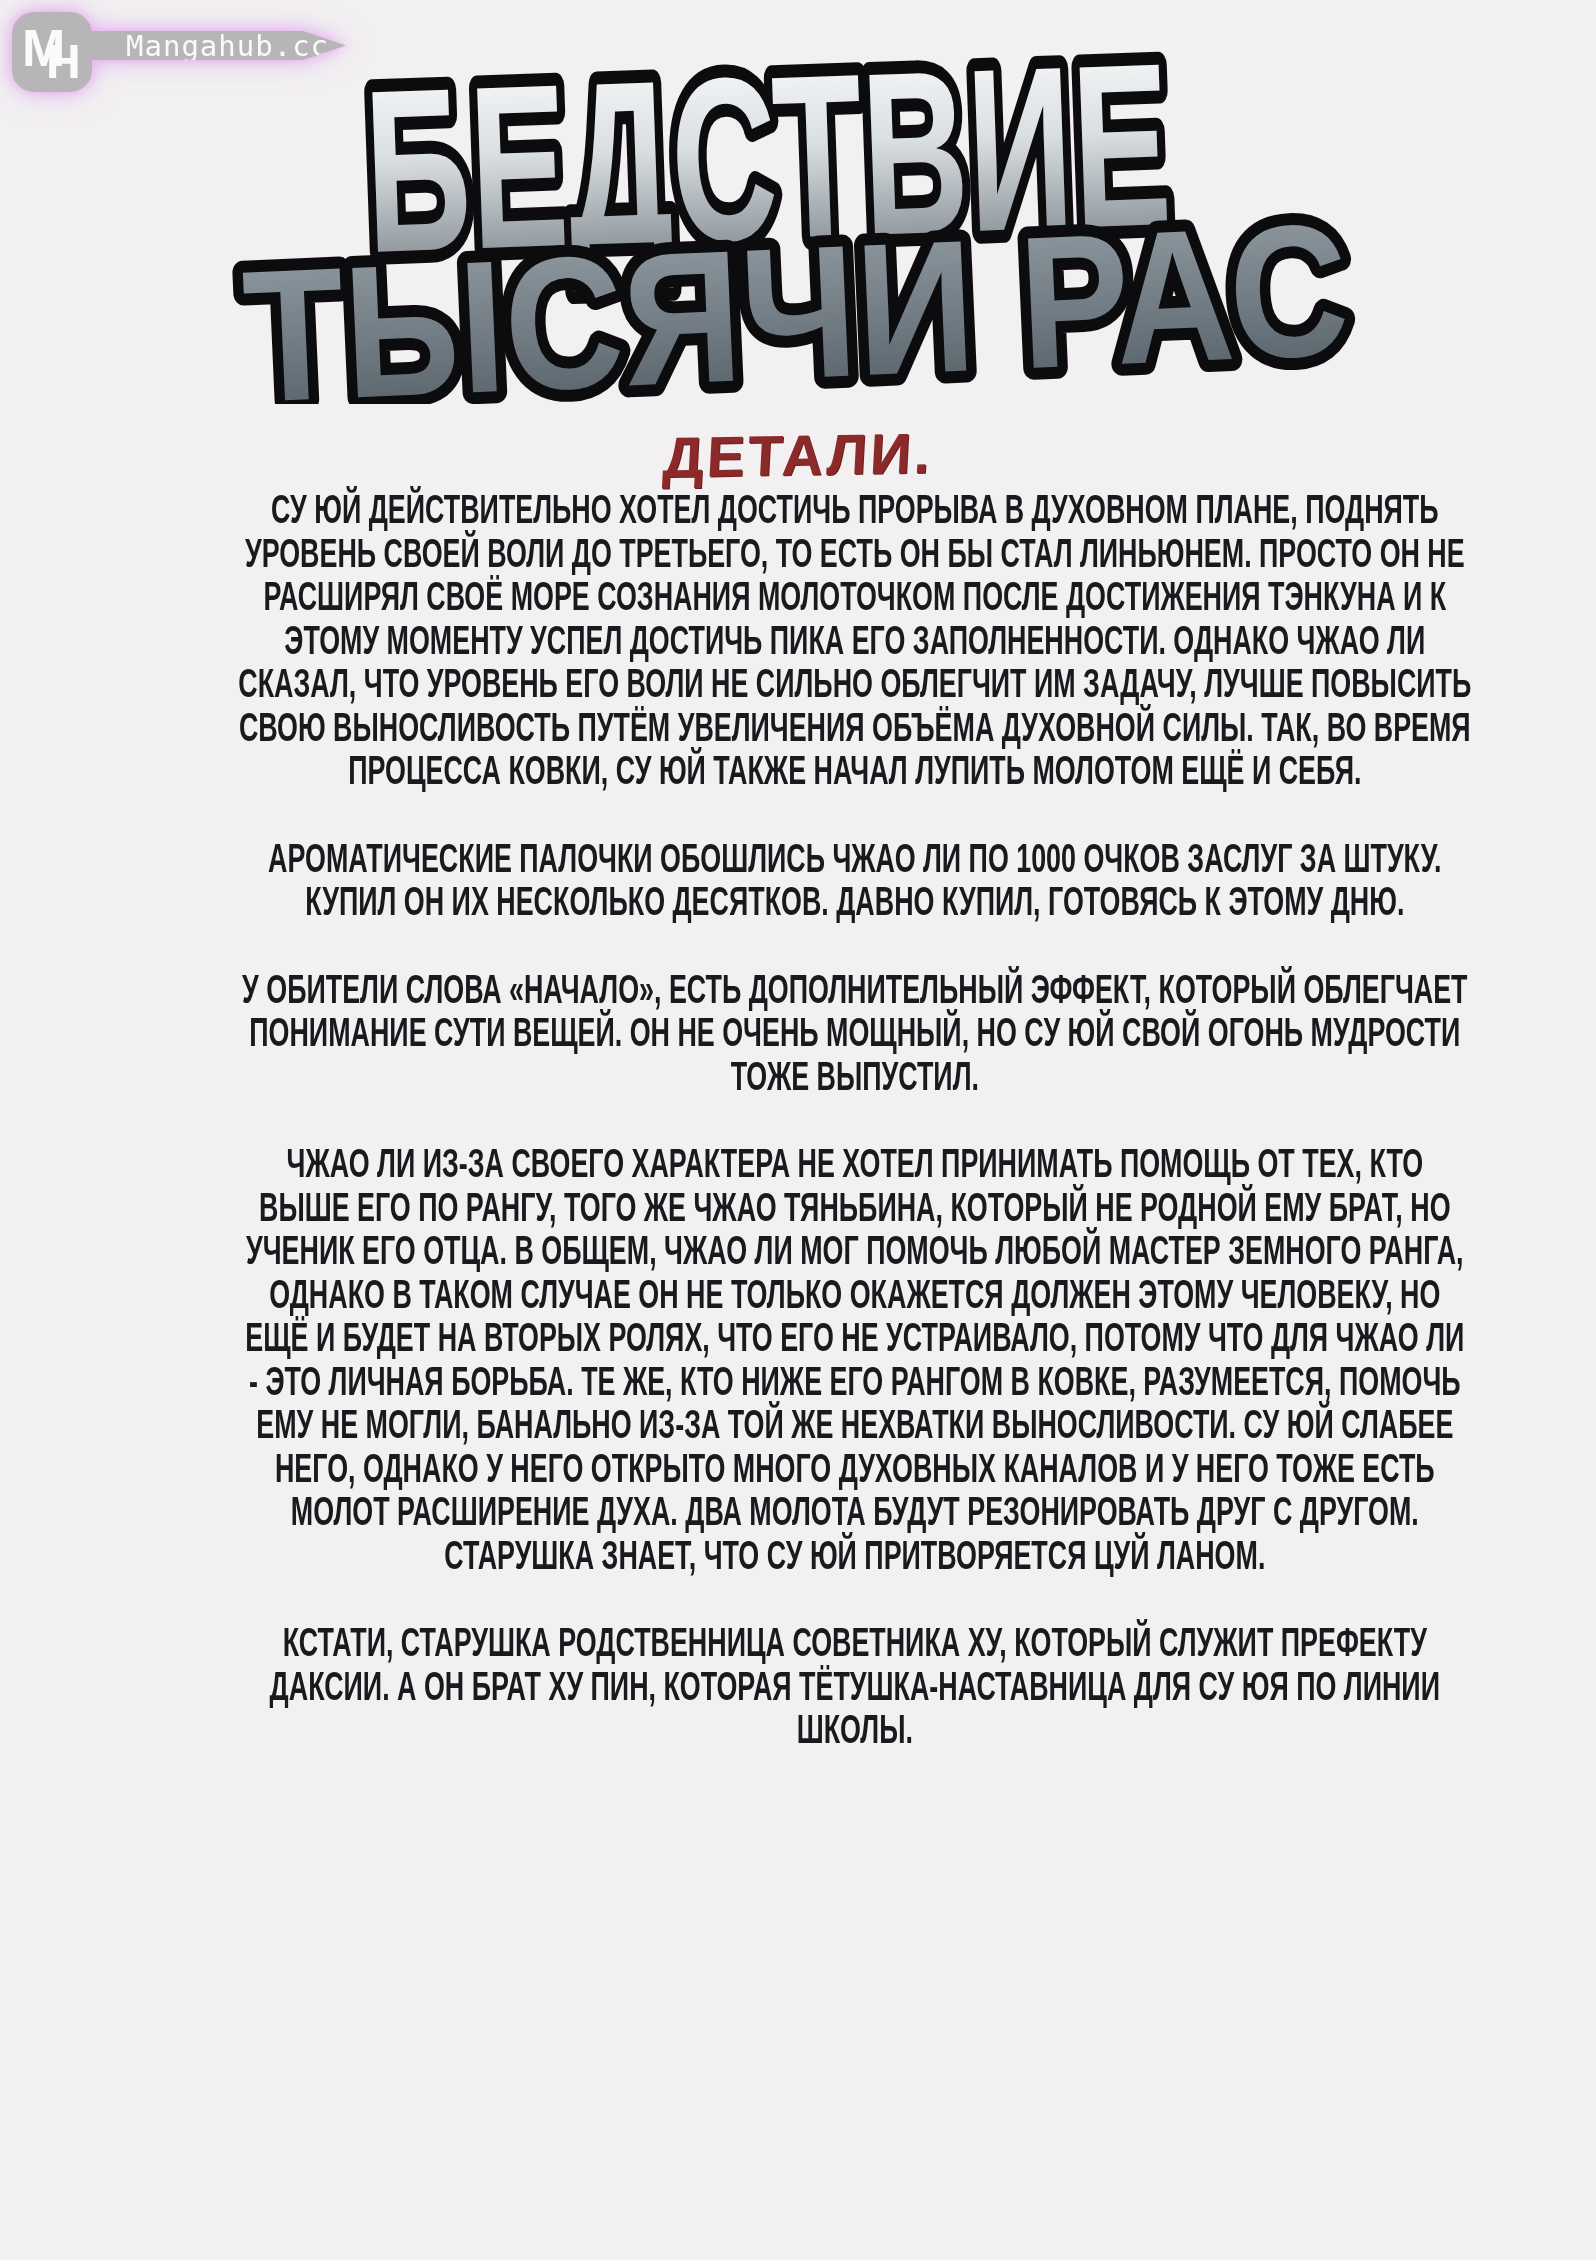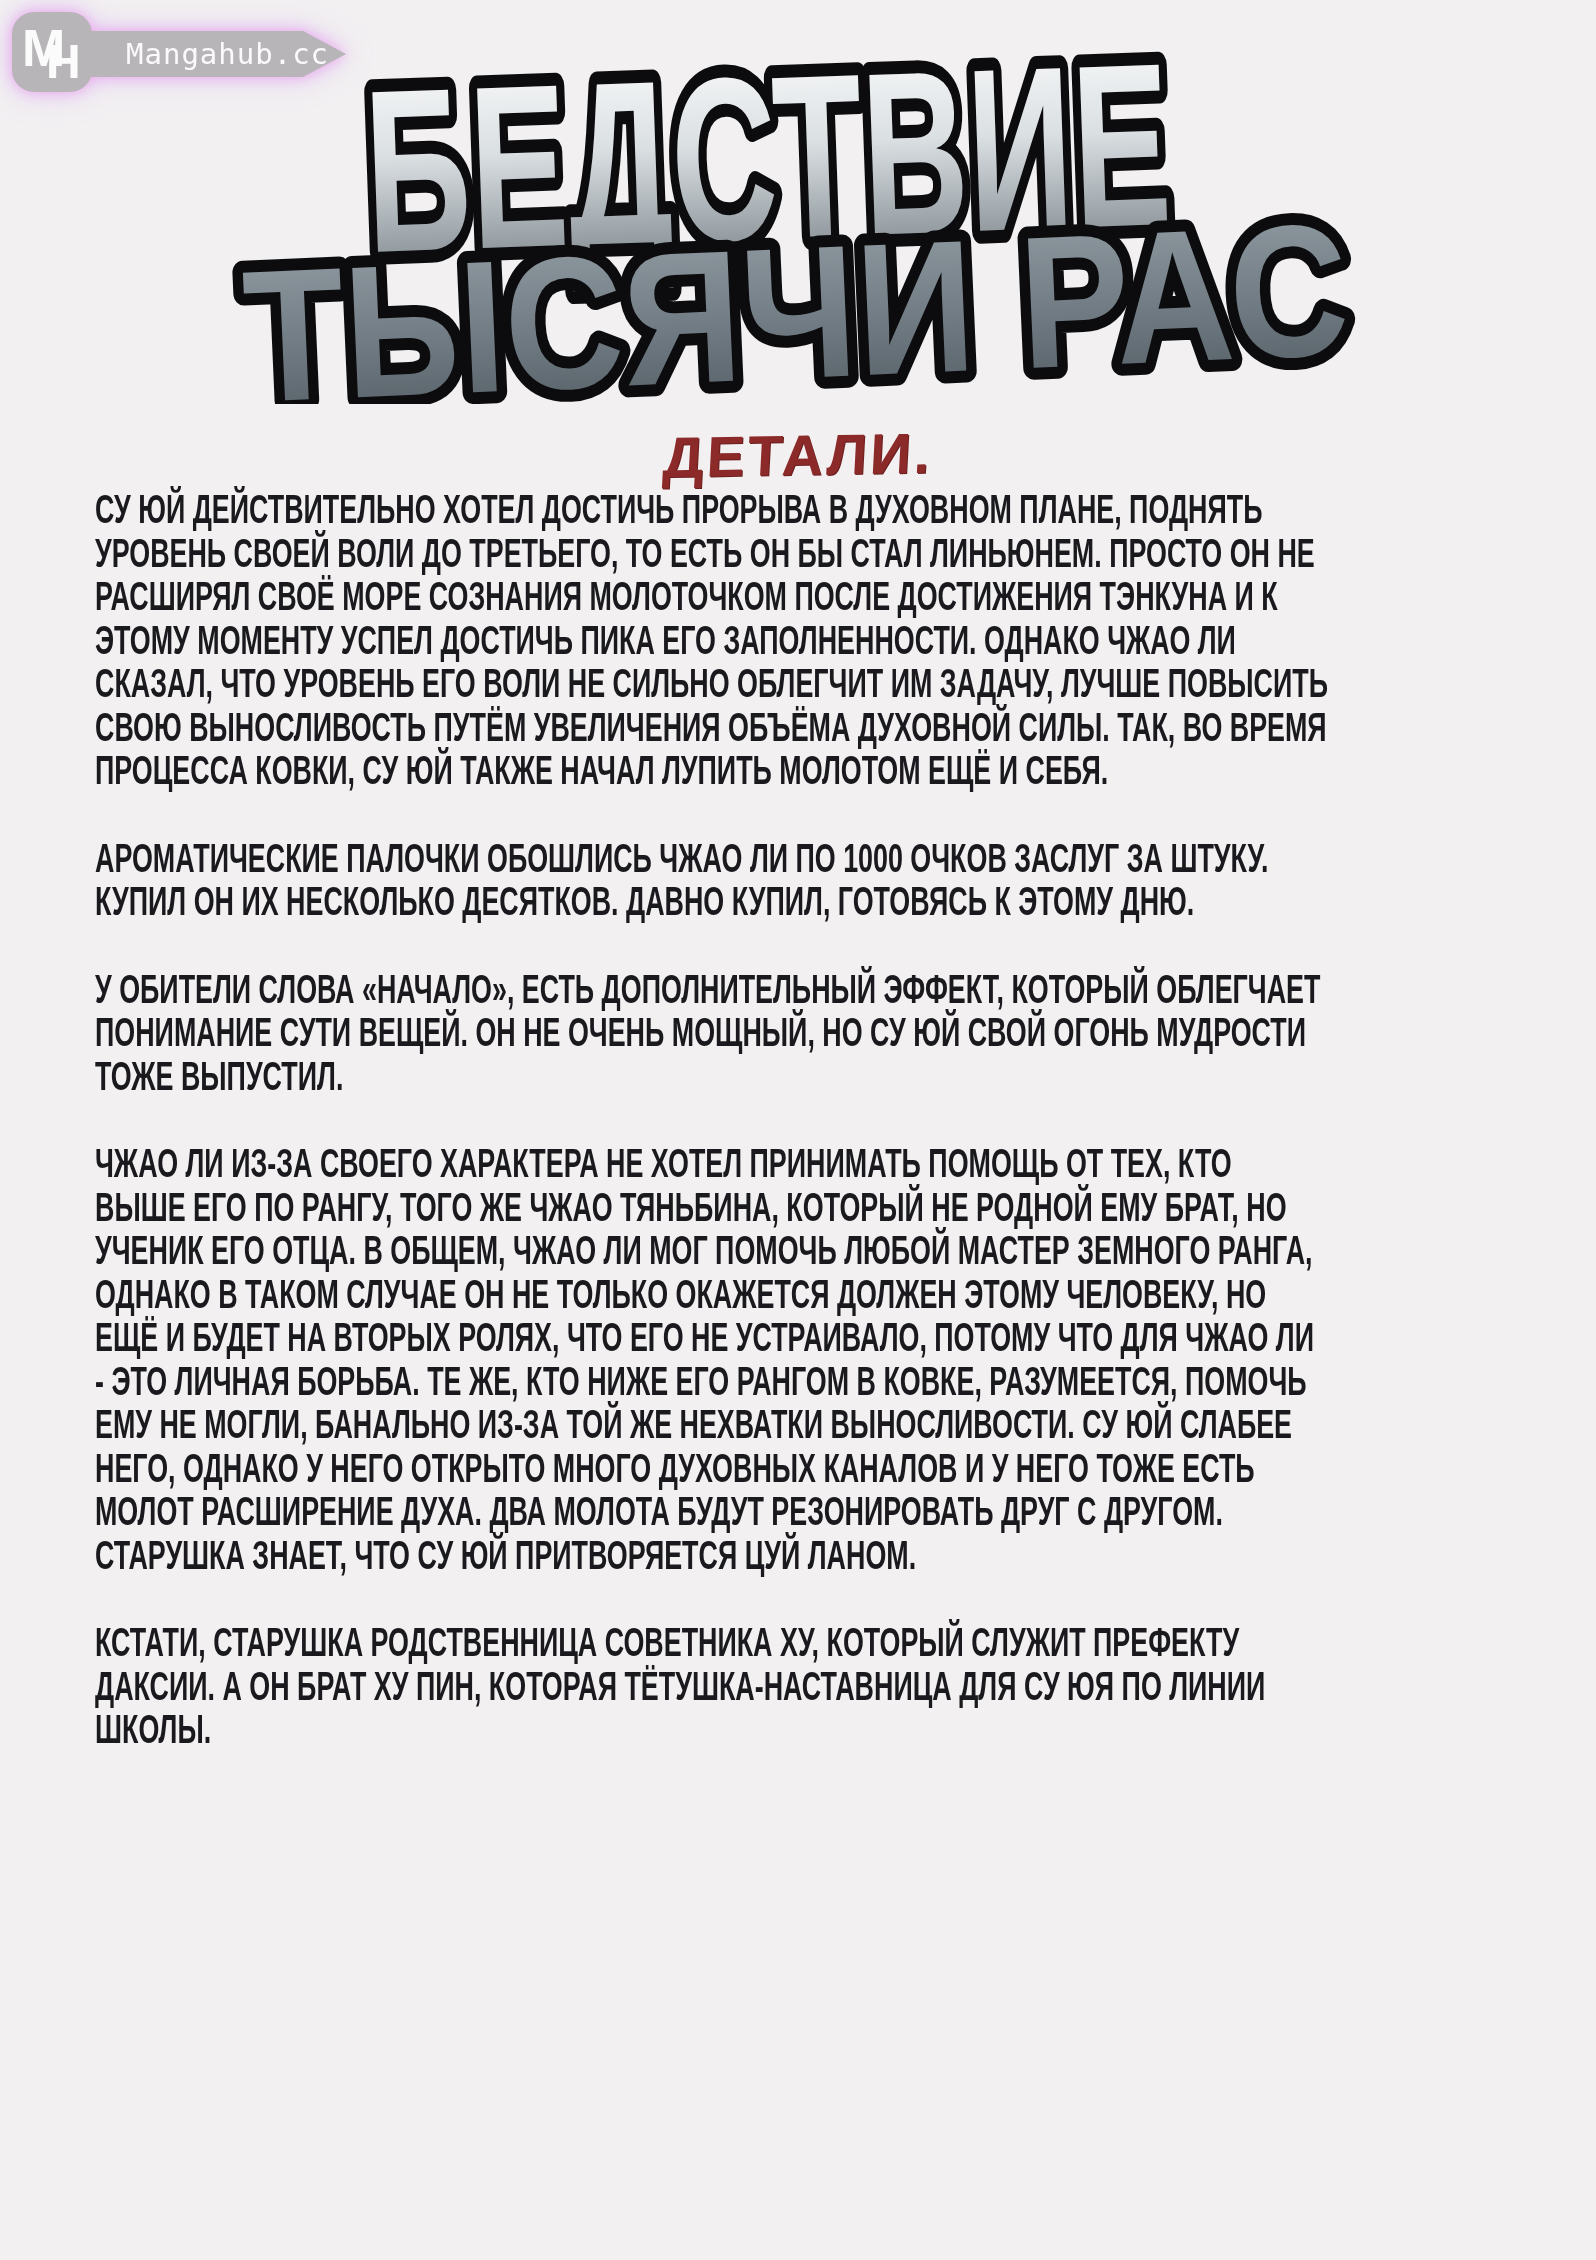--- a/index.html
+++ b/index.html
@@ -23,21 +23,21 @@
     background:#b8b5b9;z-index:2;
   }
   .logo-badge .m,.logo-badge .h{
     position:absolute;color:#fcfbfc;font-weight:bold;line-height:1;
     font-family:"Liberation Sans",sans-serif;
   }
   .logo-badge .m{top:10px;left:10px;font-size:52px;}
   .logo-badge .h{top:26px;left:34px;font-size:48px;}
   .logo-ribbon{
     position:absolute;top:21px;left:66px;
-    width:268px;height:46px;background:#b8b5b9;z-index:1;
+    width:268px;height:29px;background:#b8b5b9;z-index:1;
     clip-path:polygon(0 0,84% 0,100% 50%,84% 100%,0 100%);
     display:flex;align-items:center;
   }
   .logo-ribbon span{
     margin-left:48px;color:#fbfafb;font-size:29px;
     font-family:"DejaVu Sans Mono","Liberation Mono",monospace;
     letter-spacing:1px;
   }
   
   .title-box{width:1180px;margin:26px auto 0;display:block;}
@@ -53,21 +53,21 @@
     margin:18px 0 0;
     text-align:center;
     font-size:57px;font-weight:bold;
     letter-spacing:3px;
     color:#8c2a2a;
     transform:skewX(-4deg) rotate(-1deg);
     text-shadow:1px 1px 0 #6d1f1f;
   }
   
   .notes{
-    position:absolute;left:95px;top:488px;width:1460px;
+    position:absolute;left:95px;top:488px;width:1460px;text-align:center;
   }
   .notes-inner{
     width:2320px;
     transform:scaleX(0.655);
     transform-origin:top left;
   }
   .notes-inner p{
     margin:0 0 44px 0;
     font-size:41px;font-weight:bold;
     line-height:43.5px;

